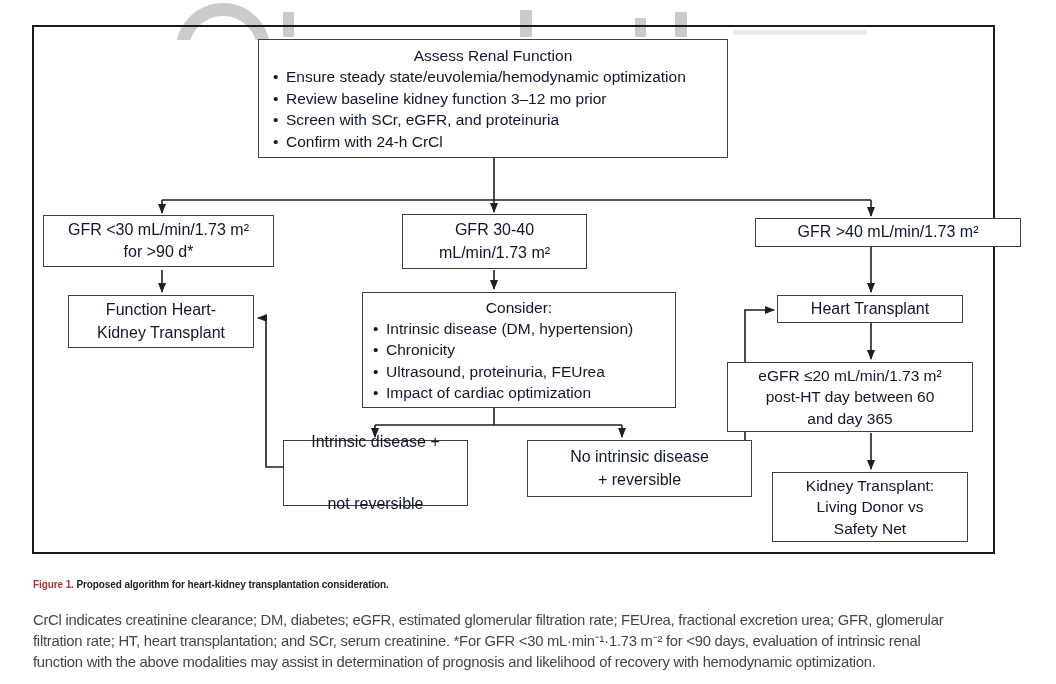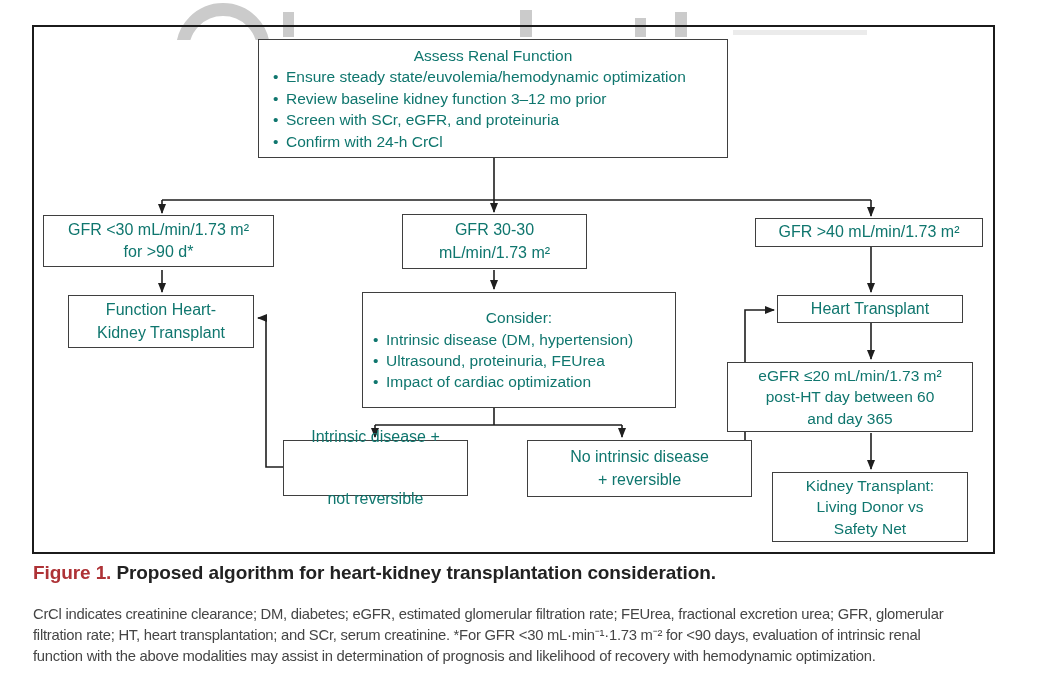--- a/index.html
+++ b/index.html
@@ -17,31 +17,31 @@
   .outer-frame {
     position:absolute; left:32px; top:25px; width:963px; height:529px;
     border:2.5px solid #1b1b1b; background:transparent; z-index:2;
   }
   
   .connectors { position:absolute; left:0; top:0; width:1056px; height:684px; z-index:3; pointer-events:none; }
   
   .fc-box {
     position:absolute; background:#ffffff; border:1.6px solid #3f3f3f; z-index:4;
     display:flex; flex-direction:column; justify-content:center;
-    font-size:15.5px; line-height:1.38; color:#0f766e;
+    font-size:15.5px; line-height:1.38; color:#0f172a;
   }
   .fc-center { text-align:center; }
   .fc-title { text-align:center; width:100%; }
   .fc-bullets { padding:0 8px 0 14px; }
   .fc-bullet { position:relative; padding-left:13px; text-align:left; }
   .fc-bullet::before { content:"•"; position:absolute; left:0; top:0; }
   .big { font-size:16px; }
   
   .caption { position:absolute; left:33px; top:562px; width:1010px; z-index:4; }
-  .caption-head { font-size:19px; font-weight:bold; color:#222222; letter-spacing:-0.1px; }
+  .caption-head { font-size:10px; font-weight:bold; color:#222222; letter-spacing:-0.1px;margin-top:17px; }
   .caption-head .fig-label { color:#ae3236; }
   .caption-body { margin-top:20px; font-size:14.8px; line-height:21px; color:#454545; letter-spacing:-0.25px; }
   .caption-line { white-space:nowrap; }
 </style>
 </head>
 <body>
 
 <div class="page">
 
   <div class="wm-arch-clip">
@@ -88,53 +88,54 @@
       <div class="fc-bullet">Confirm with 24-h CrCl</div>
     </div>
   </div>
 
   <div class="fc-box fc-center big" style="left:43px;top:215px;width:231px;height:52px;">
     <div>GFR &lt;30 mL/min/1.73 m²</div>
     <div>for &gt;90 d*</div>
   </div>
 
   <div class="fc-box fc-center big" style="left:402px;top:214px;width:185px;height:55px;">
-    <div>GFR 30-30</div>
+    <div>GFR 30-40</div>
     <div>mL/min/1.73 m²</div>
   </div>
 
-  <div class="fc-box fc-center big" style="left:755px;top:218px;width:228px;height:29px;justify-content:center;">
+  <div class="fc-box fc-center big" style="left:755px;top:218px;width:266px;height:29px;justify-content:center;">
     <div>GFR &gt;40 mL/min/1.73 m²</div>
   </div>
 
   <div class="fc-box fc-center big" style="left:68px;top:295px;width:186px;height:53px;">
     <div>Function Heart-</div>
     <div>Kidney Transplant</div>
   </div>
 
   <div class="fc-box" style="left:338px;top:292px;width:314px;height:116px;margin-left:24px;">
     <div class="fc-title">Consider:</div>
     <div class="fc-bullets" style="padding-left:10px;">
       <div class="fc-bullet">Intrinsic disease (DM, hypertension)</div>
+      <div class="fc-bullet">Chronicity</div>
       <div class="fc-bullet">Ultrasound, proteinuria, FEUrea</div>
       <div class="fc-bullet">Impact of cardiac optimization</div>
     </div>
   </div>
 
   <div class="fc-box fc-center big" style="left:777px;top:295px;width:186px;height:28px;">
     <div>Heart Transplant</div>
   </div>
 
   <div class="fc-box fc-center" style="left:727px;top:362px;width:246px;height:70px;">
     <div>eGFR ≤20 mL/min/1.73  m²</div>
     <div>post-HT day between 60</div>
     <div>and day 365</div>
   </div>
 
-  <div class="fc-box fc-center big" style="left:283px;top:440px;width:185px;height:56px;gap:40px;">
+  <div class="fc-box fc-center big" style="left:283px;top:440px;width:185px;height:66px;gap:40px;">
     <div>Intrinsic disease +</div>
     <div>not reversible</div>
   </div>
 
   <div class="fc-box fc-center big" style="left:527px;top:440px;width:225px;height:57px;">
     <div>No intrinsic disease</div>
     <div>+  reversible</div>
   </div>
 
   <div class="fc-box fc-center" style="left:772px;top:472px;width:196px;height:70px;">

